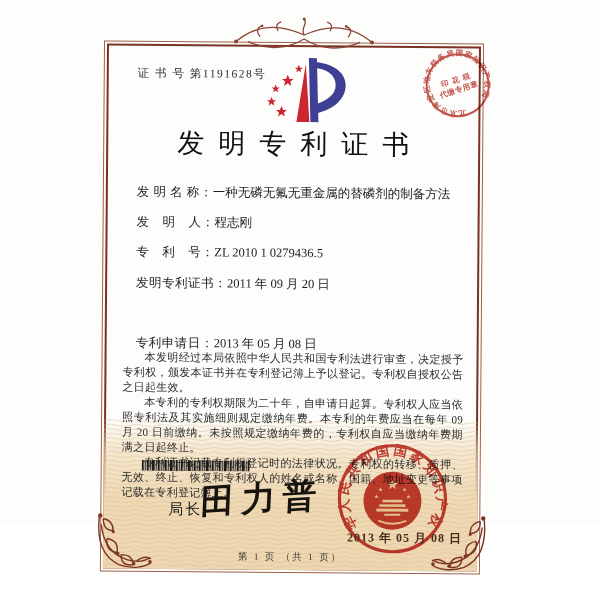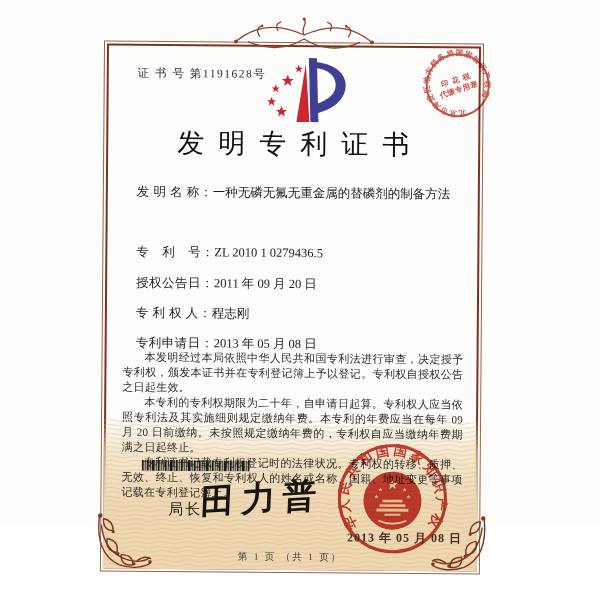--- a/index.html
+++ b/index.html
@@ -95,28 +95,28 @@
         <use href="#st" transform="translate(8,48) scale(0.48)"></use>
         <use href="#st" transform="translate(18,58) scale(0.58)"></use>
       </g>
     </svg>
 
     <div class="title">发明专利证书</div>
 
     <div class="row" style="top:143px">
       <span class="lab">发 明 名 称：</span><span>一种无磷无氟无重金属的替磷剂的制备方法</span>
     </div>
+    <div class="row" style="top:173px">
+      <span class="lab">发　明　人：</span><span>程志刚</span>
+    </div>
     <div class="row" style="top:203px">
       <span class="lab">专　利　号：</span><span>ZL 2010 1 0279436.5</span>
     </div>
     <div class="row" style="top:234px">
-      <span class="lab">授权公告日：</span><span>2011 年 09 月 20 日</span>
-    </div>
-    <div class="row" style="top:264px">
-      <span class="lab">专 利 权 人：</span><span>程志刚</span>
+      <span class="lab">发明专利证书：</span><span>2011 年 09 月 20 日</span>
     </div>
     <div class="row" style="top:294px">
       <span class="lab">专利申请日：</span><span>2013 年 05 月 08 日</span>
     </div>
 
     <div class="p-wrap">
       <p>本发明经过本局依照中华人民共和国专利法进行审查，决定授予专利权，颁发本证书并在专利登记簿上予以登记。专利权自授权公告之日起生效。</p>
       <p>本专利的专利权期限为二十年，自申请日起算。专利权人应当依照专利法及其实施细则规定缴纳年费。本专利的年费应当在每年 09 月 20 日前缴纳。未按照规定缴纳年费的，专利权自应当缴纳年费期满之日起终止。</p>
       <p>专利证书记载专利权登记时的法律状况。专利权的转移、质押、无效、终止、恢复和专利权人的姓名或名称、国籍、地址变更等事项记载在专利登记簿上。</p>
     </div>

